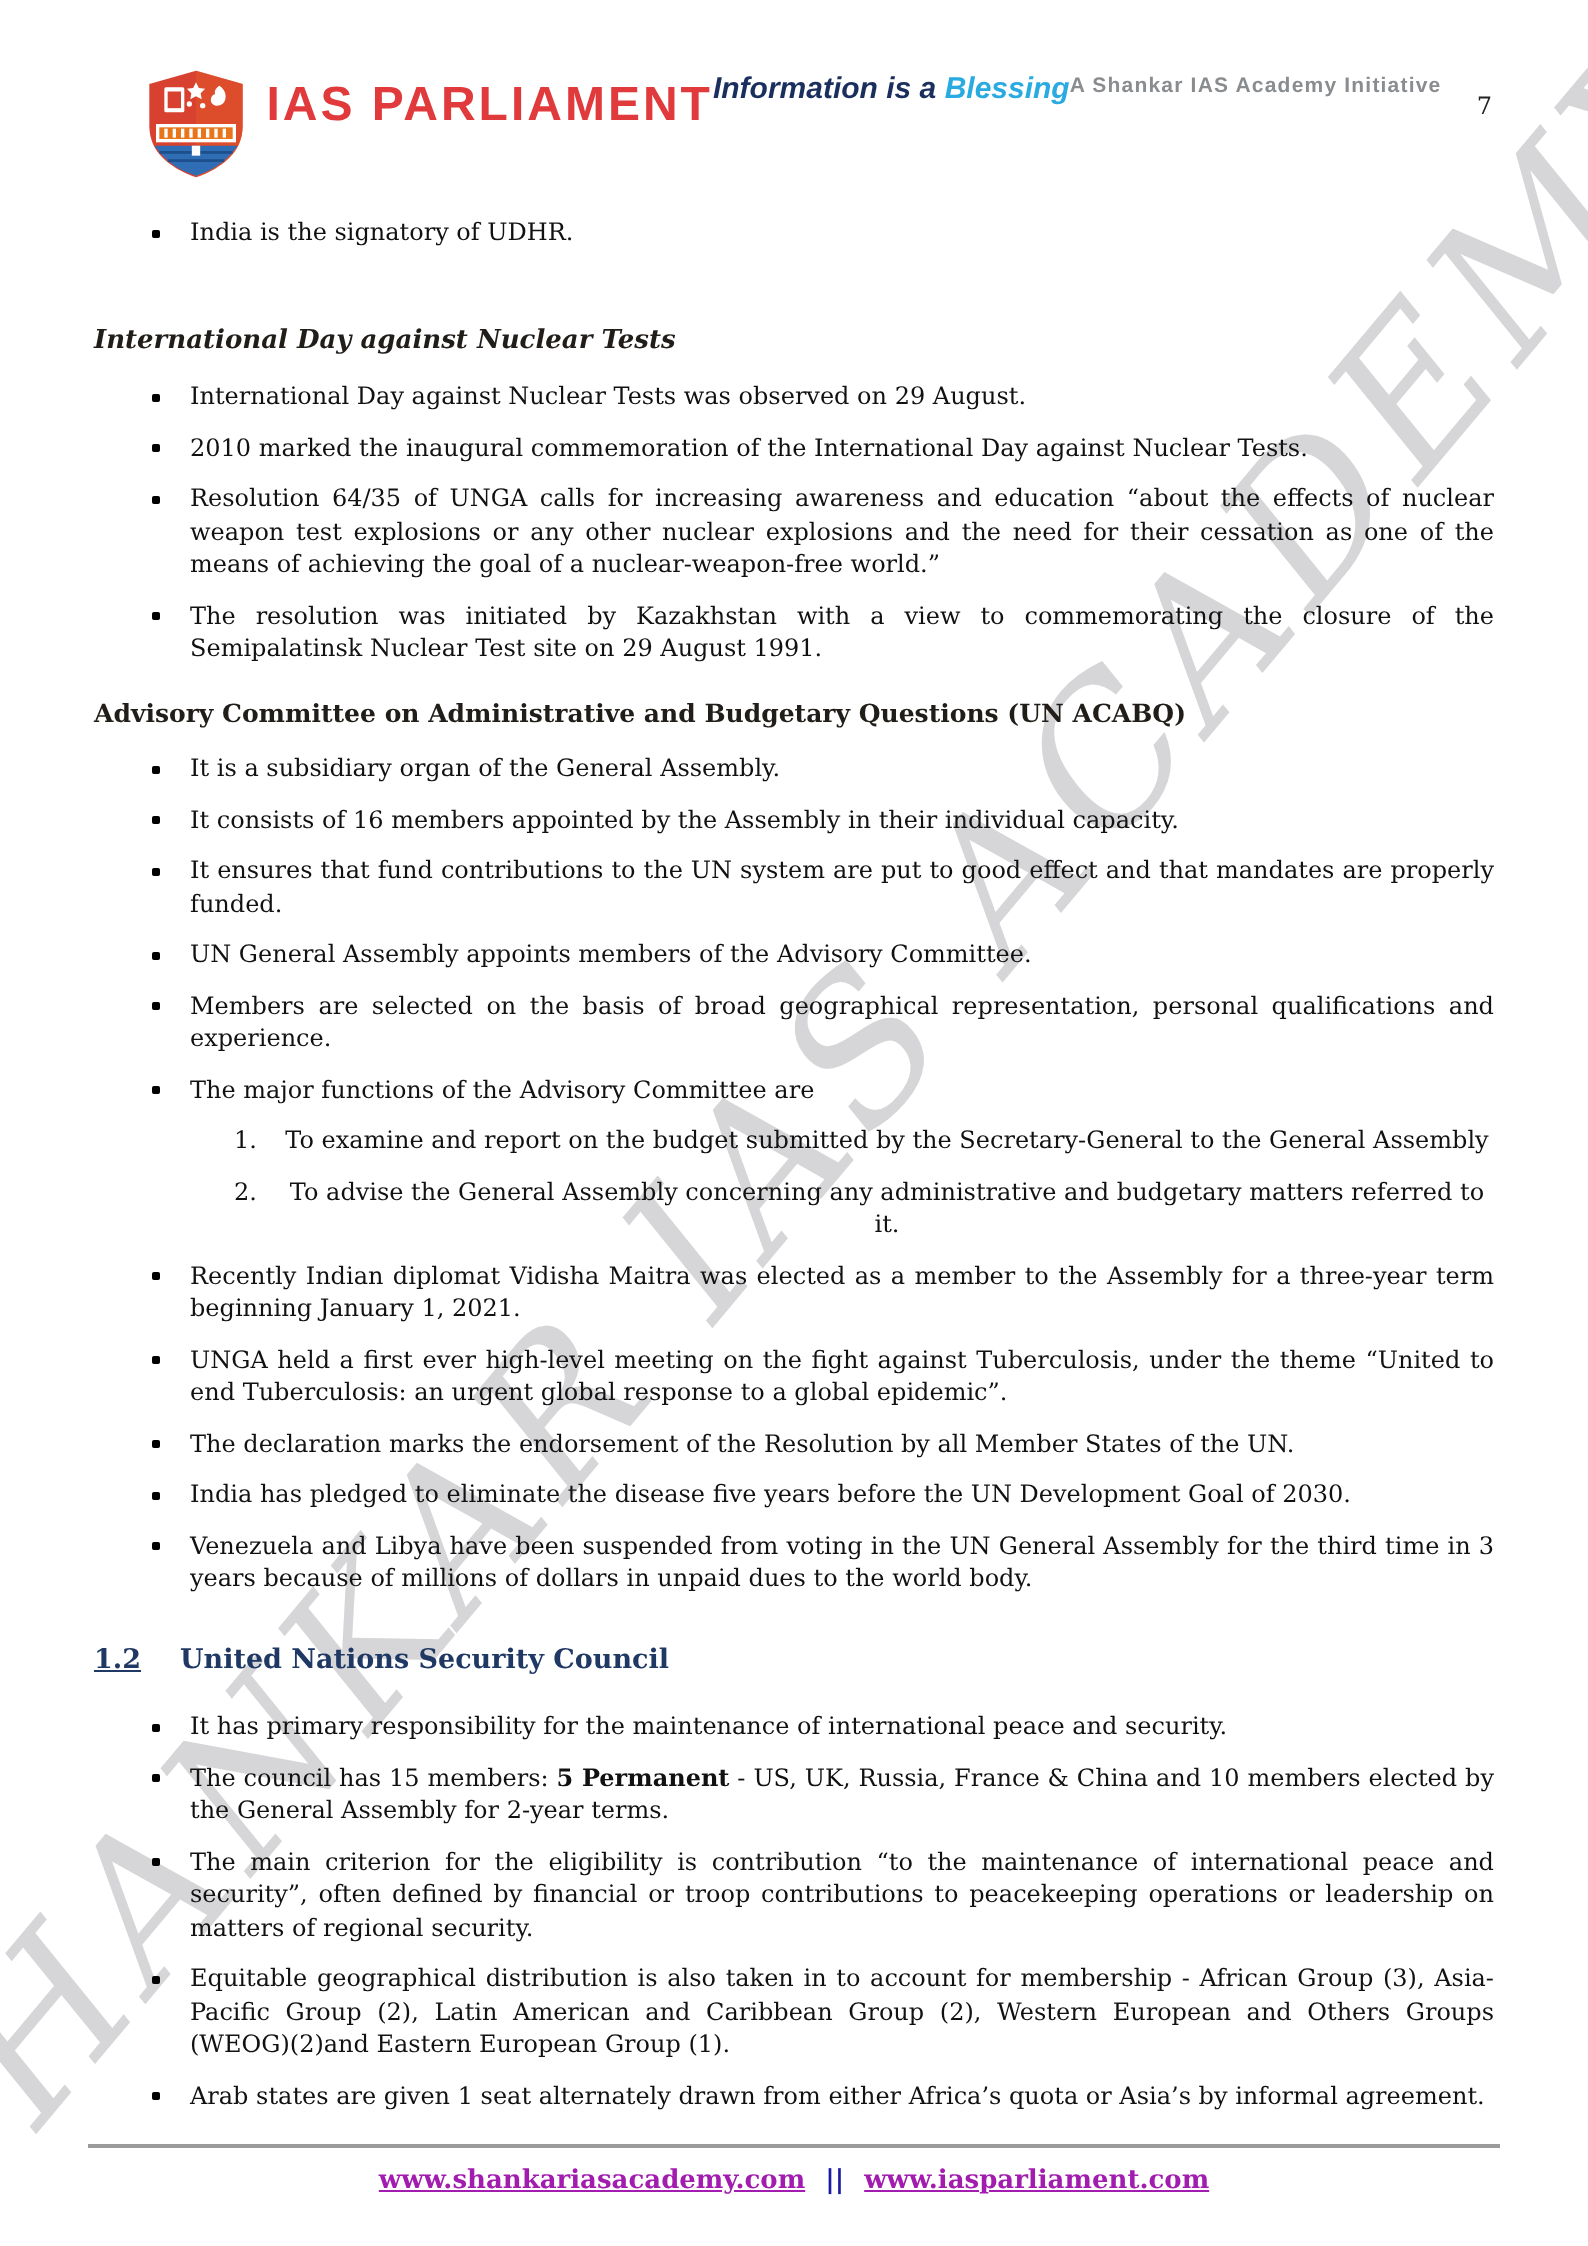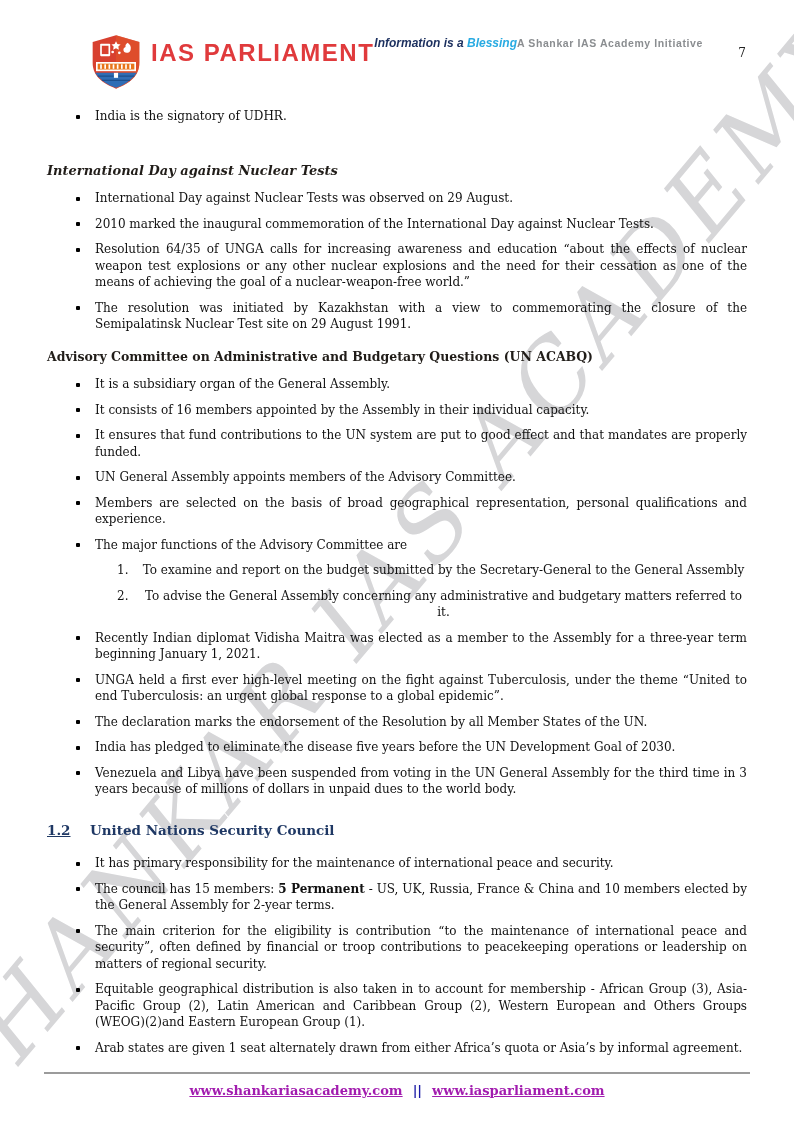--- a/index.html
+++ b/index.html
@@ -20,21 +20,21 @@
   
   .header{position:absolute; top:34px; left:0; width:100%; z-index:1;}
   .brand-block{display:flex; justify-content:center; align-items:flex-start; gap:10px;}
   .brand-texts{display:flex; flex-direction:row; line-height:1.12;}
   .brand-name{
     font-family:"Liberation Sans", sans-serif; font-weight:bold;
     font-size:24px; letter-spacing:1.5px; color:#e03a3c; margin-top:6px;
   }
   .brand-tagline{
     font-family:"Liberation Sans", sans-serif; font-weight:bold; font-style:italic;
-    font-size:12px; margin-top:3px; color:#1b2f5e;
+    font-size:15px; margin-top:3px; color:#1b2f5e;
   }
   .brand-tagline .light{color:#29abe2;}
   .brand-sub{
     font-family:"Liberation Sans", sans-serif; font-weight:bold;
     font-size:10.5px; letter-spacing:.6px; color:#8a8d90; margin-top:4px;
   }
   .page-number{
     position:absolute; top:12px; right:48px;
     font-size:12px; color:#222;
   }

